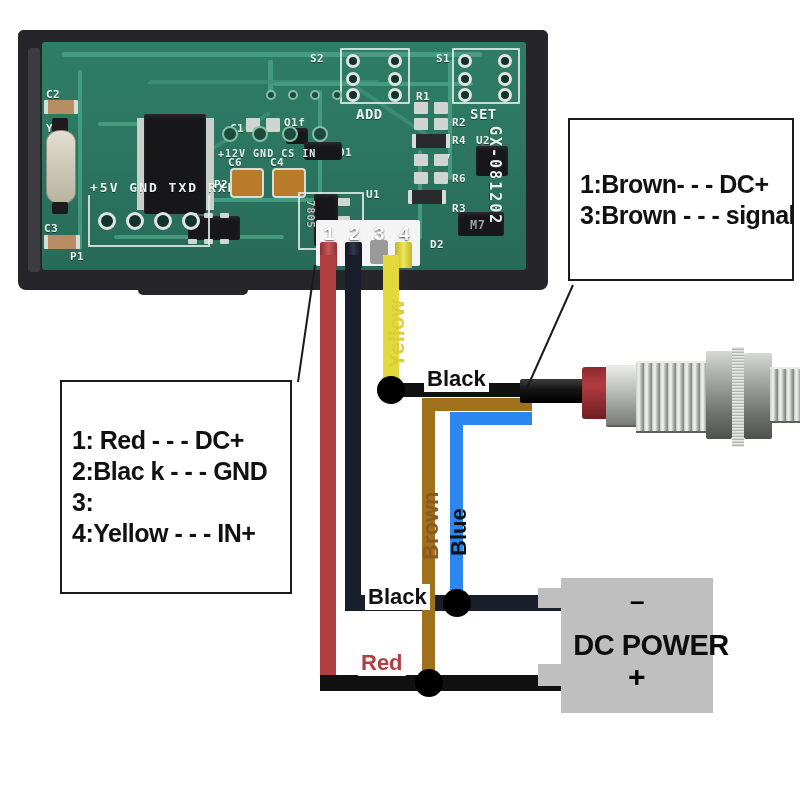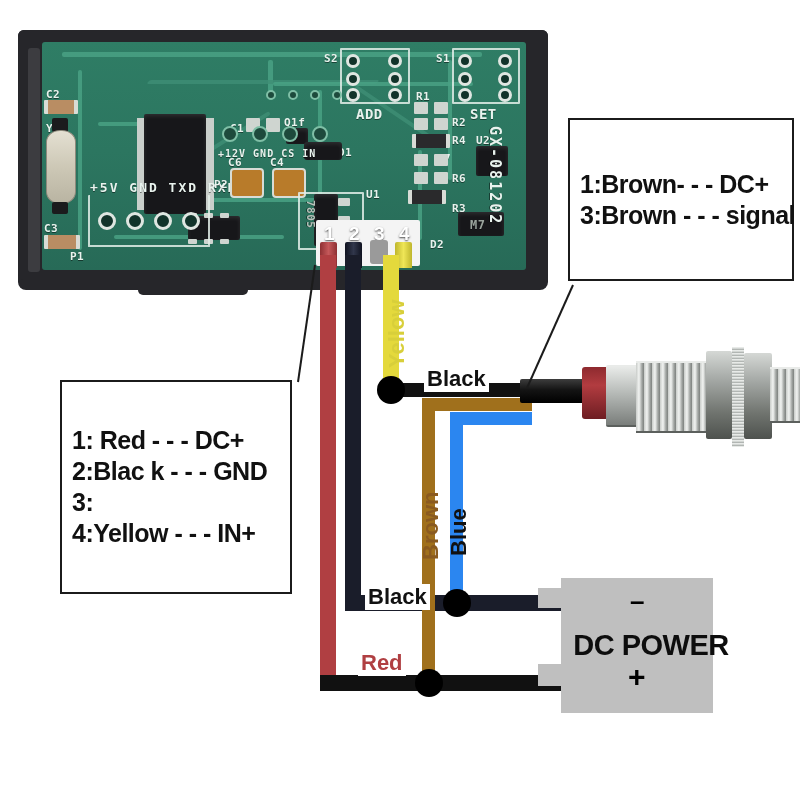--- a/index.html
+++ b/index.html
@@ -150,21 +150,21 @@
     <div class="ic" style="left:268px;top:98px;width:22px;height:16px;"></div>
 
     <div class="silk" style="left:210px;top:126px;">C6</div>
     <div class="abs" style="left:212px;top:138px;width:34px;height:30px;background:#b87b2a;border:2px solid #d8dcd6;border-radius:4px;box-sizing:border-box;"></div>
     <div class="silk" style="left:252px;top:126px;">C4</div>
     <div class="abs" style="left:254px;top:138px;width:34px;height:30px;background:#b87b2a;border:2px solid #d8dcd6;border-radius:4px;box-sizing:border-box;"></div>
 
     <div class="silk" style="left:272px;top:116px;padding-left:48px;">D1</div>
     <div class="ic" style="left:286px;top:112px;width:38px;height:18px;border-radius:3px;"></div>
 
-    <div class="silk" style="left:306px;top:22px;">S2</div>
+    <div class="silk" style="left:292px;top:22px;">S2</div>
     <div class="silkbox" style="left:322px;top:18px;width:70px;height:56px;"></div>
     <div class="hole" style="left:328px;top:24px;width:14px;height:14px;"></div>
     <div class="hole" style="left:370px;top:24px;width:14px;height:14px;"></div>
     <div class="hole" style="left:328px;top:42px;width:14px;height:14px;"></div>
     <div class="hole" style="left:370px;top:42px;width:14px;height:14px;"></div>
     <div class="hole" style="left:328px;top:58px;width:14px;height:14px;"></div>
     <div class="hole" style="left:370px;top:58px;width:14px;height:14px;"></div>
     <div class="silk" style="left:338px;top:76px;font-size:14px;">ADD</div>
 
     <div class="silk" style="left:418px;top:22px;">S1</div>

